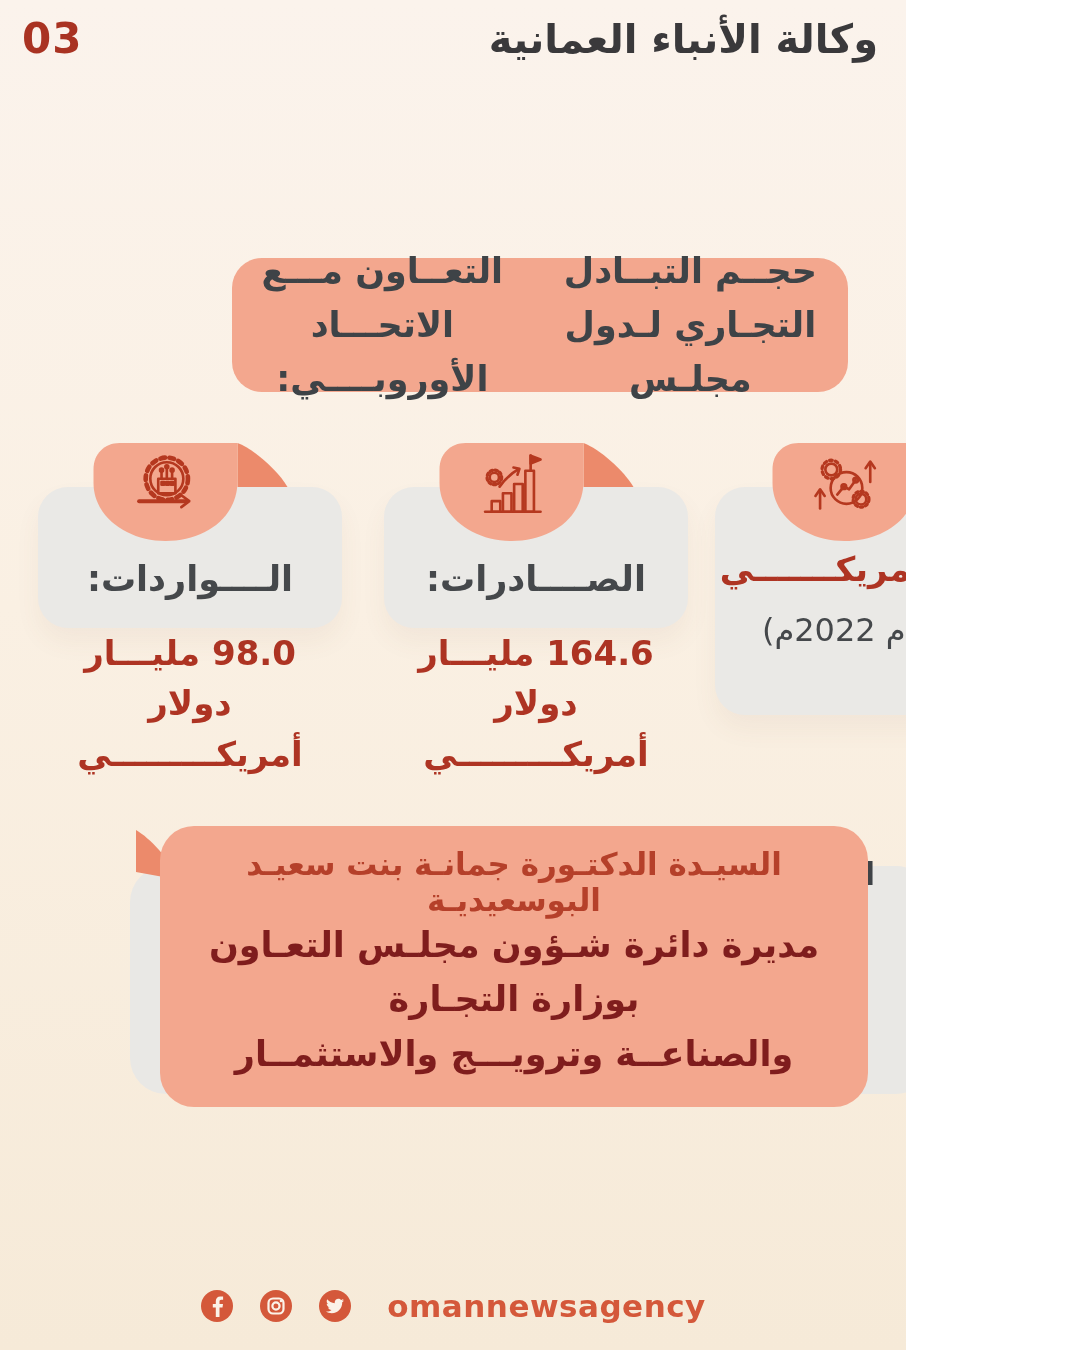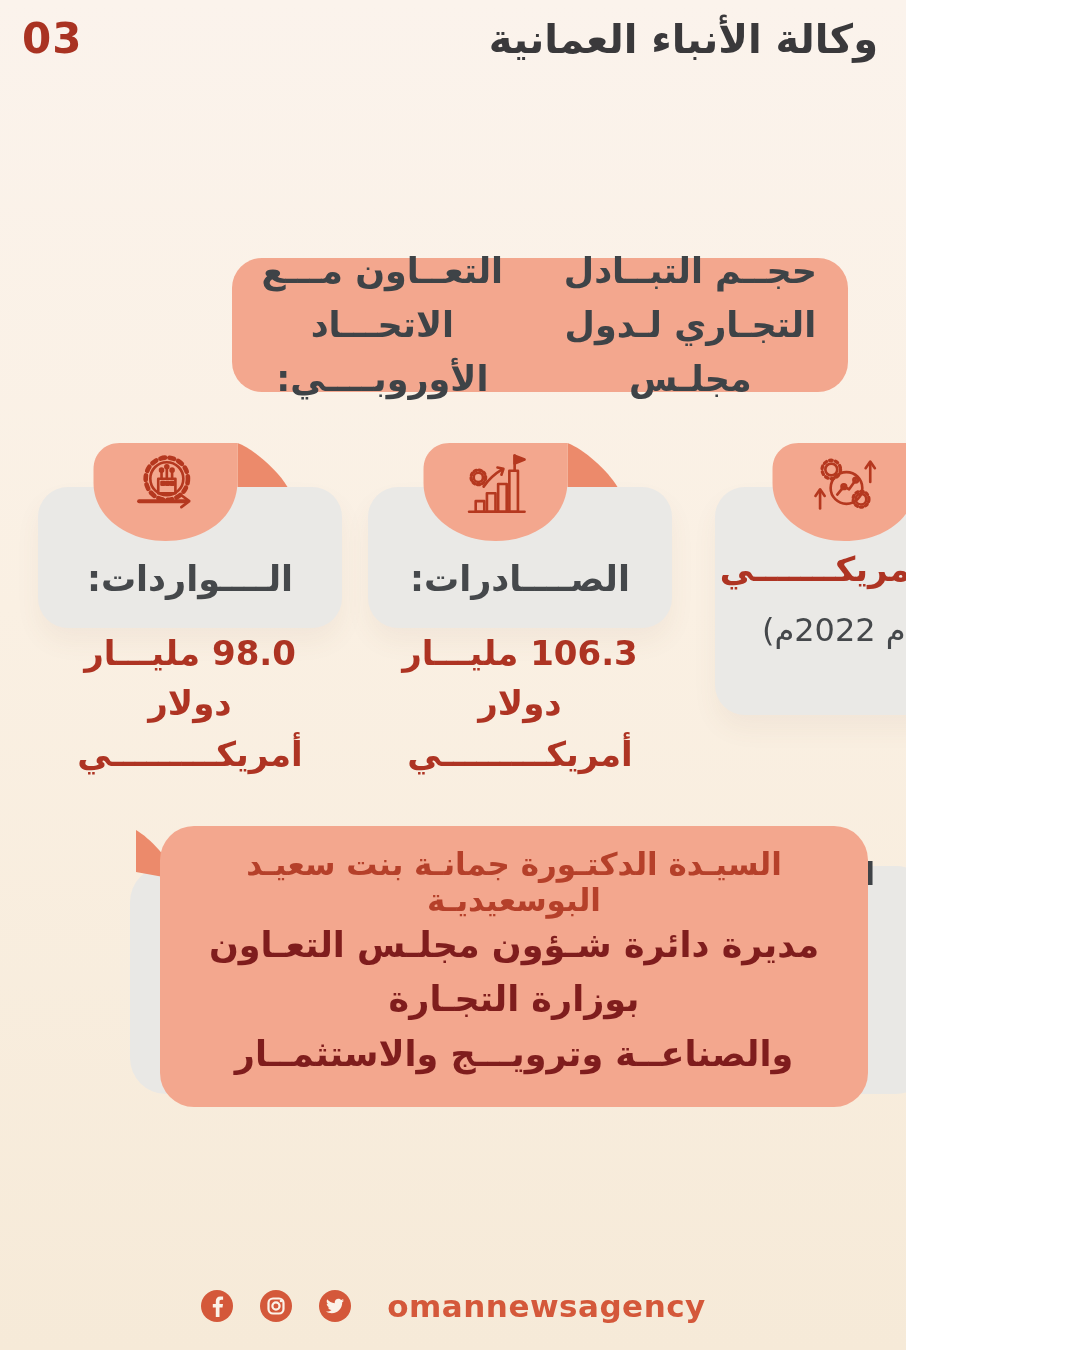--- a/index.html
+++ b/index.html
@@ -20,21 +20,21 @@
   }
   .title-box {
     position:absolute; top:258px; left:232px; width:616px; height:134px;
     background:#F3A78E; border-radius:30px;
     display:flex; flex-direction:row; justify-content:center; align-items:center;
     color:#3E4347; font-weight:bold; font-size:35px; line-height:1.55;
     text-align:center;
   }
   .card-col { position:absolute; top:487px; }
   .col-total   { left:715px; width:307px; }
-  .col-exports { left:368px; width:304px; }
+  .col-exports { left:384px; width:304px; }
   .col-imports { left:38px;  width:304px; }
   .stat-card {
     position:relative; background:#EAE9E6; border-radius:30px;
     box-shadow:0 14px 26px rgba(120,90,60,0.06);
   }
   .card-tall  { height:228px; padding-top:58px; }
   .card-short { height:141px; padding-top:72px; }
   .badge {
     position:absolute; top:-44px; left:50%; transform:translateX(-50%);
     width:197px; height:100px; pointer-events:none;
@@ -128,21 +128,21 @@
           <path d="M79,7 L94,13 L79,19 Z" fill="#B5381F"></path>
           <path d="M32,54 C42,40 50,34 60,28"></path>
           <polyline points="53,25 62,27 59,36"></polyline>
           <circle cx="24" cy="40" r="7"></circle>
           <circle cx="24" cy="40" r="11" stroke-dasharray="3.5 4" stroke-width="5"></circle>
         </g>
       </svg>
       <div class="stat-label">الصــــادرات:</div>
     </div>
     <div class="stat-value">
-      <span class="value-line">106.3 مليـــار دولار</span>
+      <span class="value-line">164.6 مليـــار دولار</span>
       <span class="value-line">أمريكـــــــــي</span>
     </div>
   </div>
 
   <div class="card-col col-imports">
     <div class="stat-card card-short">
       <svg class="badge" viewBox="0 0 197 100" aria-hidden="true">
         <path d="M146,0 C162,6 186,27 196,44 L146,44 Z" fill="#EC8A6B"></path>
         <path d="M28,0 L146,0 L146,38 C146,75 113,98 74,98 C36,98 2,74 2,40 L2,26 C2,11 13,0 28,0 Z" fill="#F3A78E"></path>
         <g transform="translate(41,8) scale(0.66)" fill="none" stroke="#B5381F" stroke-width="4" stroke-linecap="round" stroke-linejoin="round">

